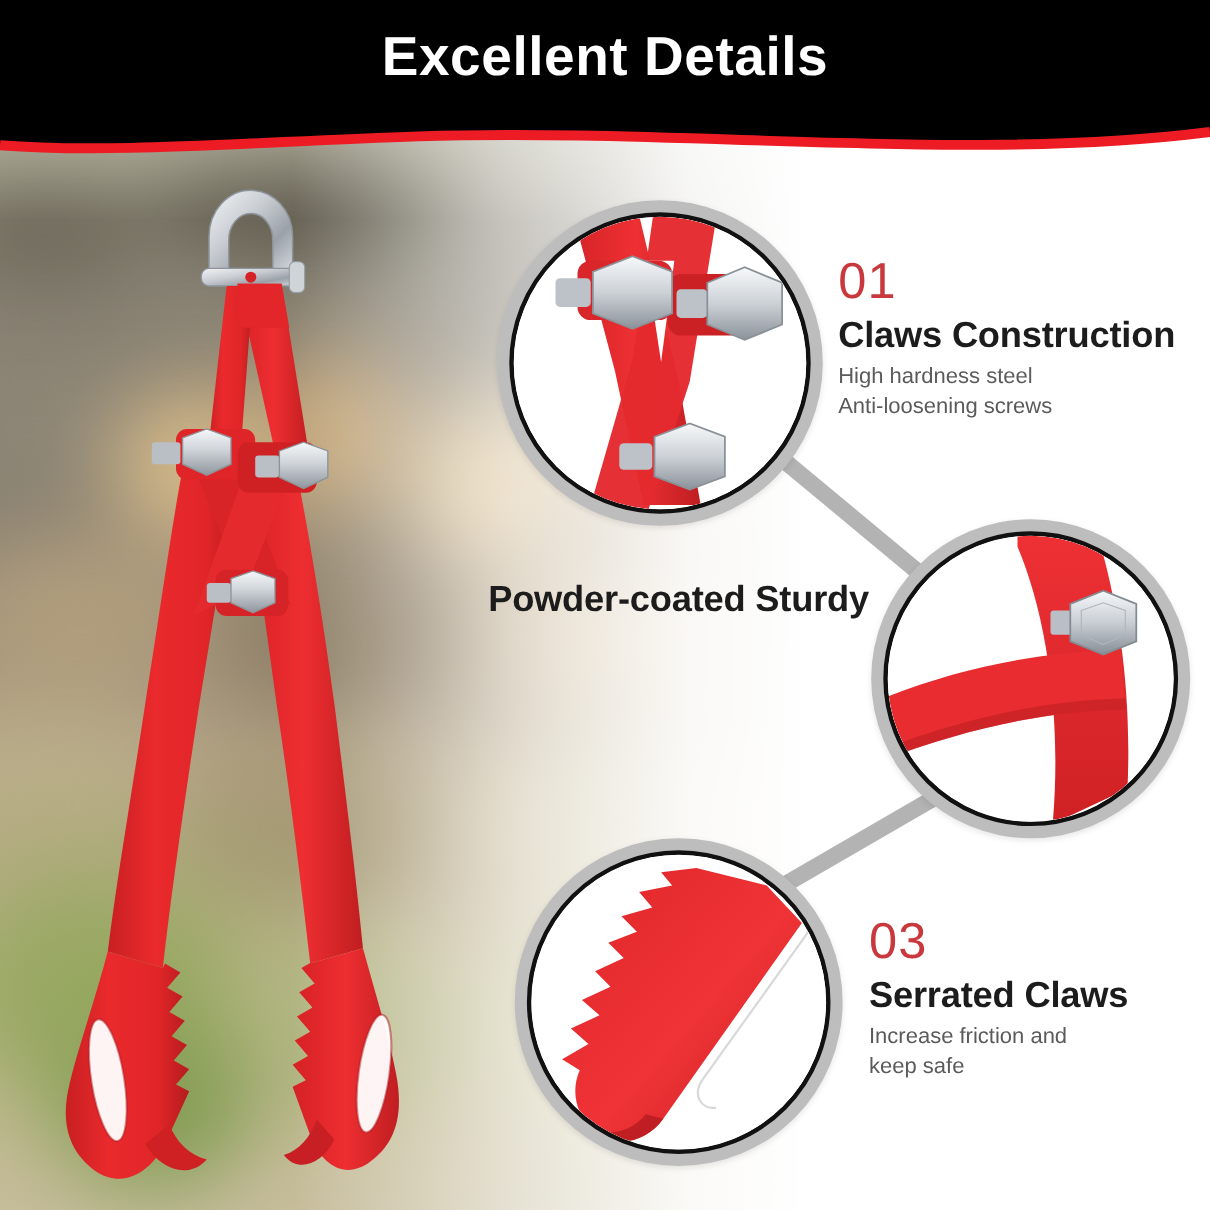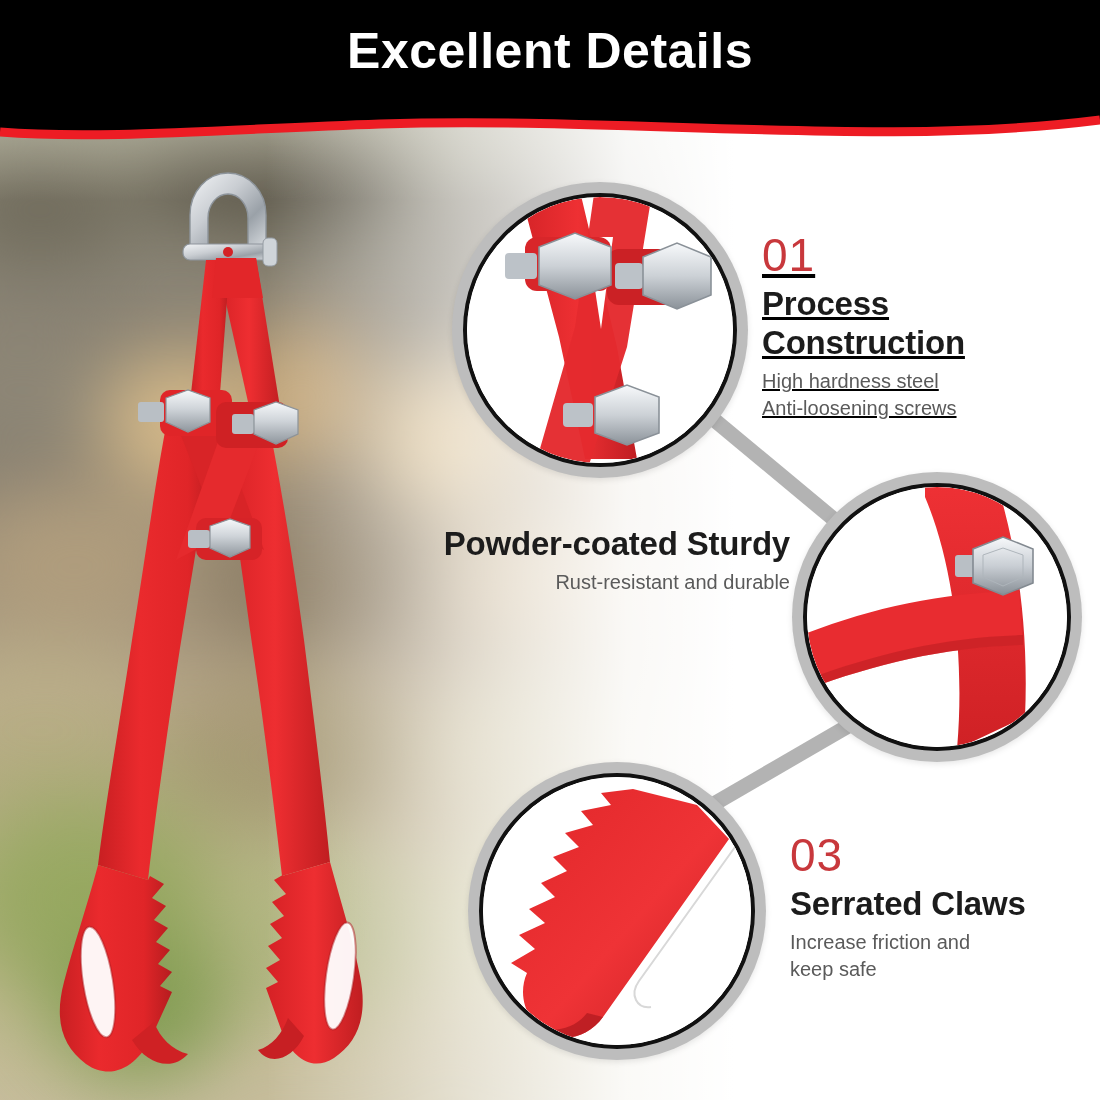--- a/index.html
+++ b/index.html
@@ -418,30 +418,29 @@
     <svg width="1100" height="152" viewBox="0 0 1100 152" xmlns="http://www.w3.org/2000/svg">
       <path d="M0 0 L1100 0 L1100 120
                C 880 148, 620 116, 380 124
                C 230 129, 100 140, 0 132 Z" fill="#000000"></path>
       <path d="M0 132 C 100 140, 230 129, 380 124
                C 620 116, 880 148, 1100 120" fill="none" stroke="#ED1C24" stroke-width="9"></path>
     </svg>
   </div>
   <div class="header-title">Excellent Details</div>
 
-  <div class="feature align-left" style="left:762px; top:232px; width:330px;text-decoration:underline;">
+  <div class="feature align-left" style="left:762px; top:232px; width:330px;">
     <div class="num">01</div>
-    <div class="title">Process Construction</div>
+    <div class="title">Claws Construction</div>
     <div class="desc">High hardness steel
 Anti-loosening screws</div>
   </div>
 
   <div class="feature align-right" style="left:330px; top:518px; width:460px;">
     <div class="title">Powder-coated Sturdy</div>
-    <div class="desc">Rust-resistant and durable</div>
   </div>
 
   <div class="feature align-left" style="left:762px; top:832px; width:330px;margin-left:28px;">
     <div class="num">03</div>
     <div class="title">Serrated Claws</div>
     <div class="desc">Increase friction and
 keep safe</div>
   </div>
 
 </div>

